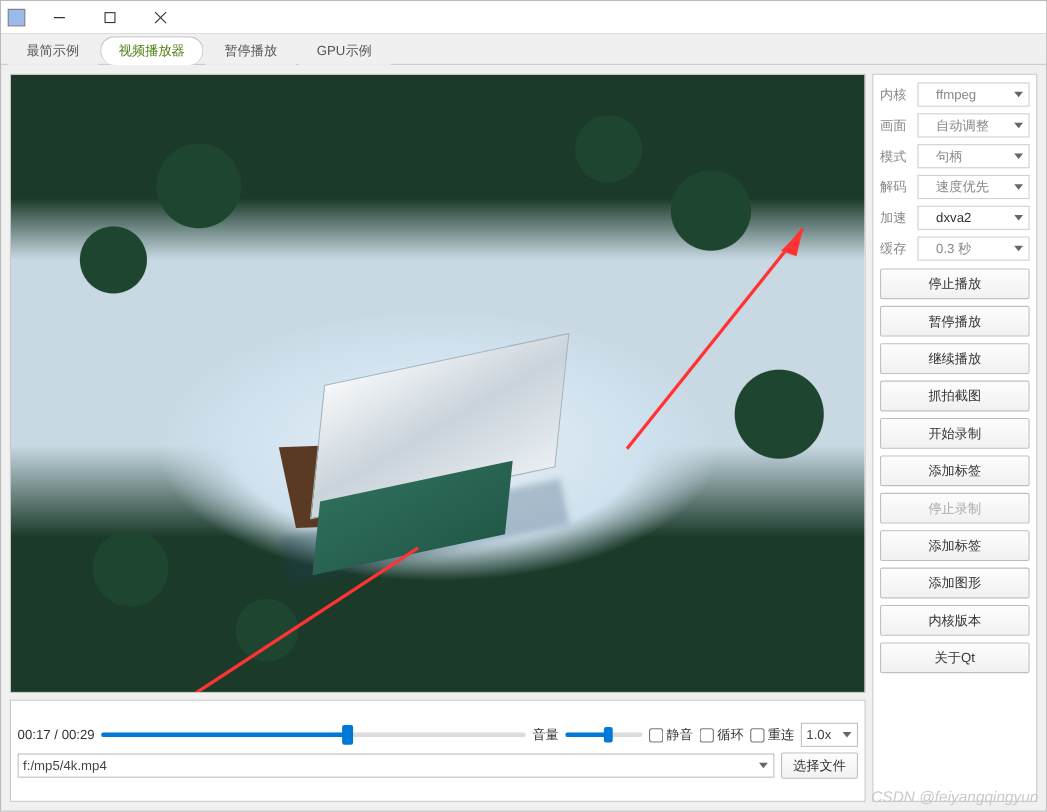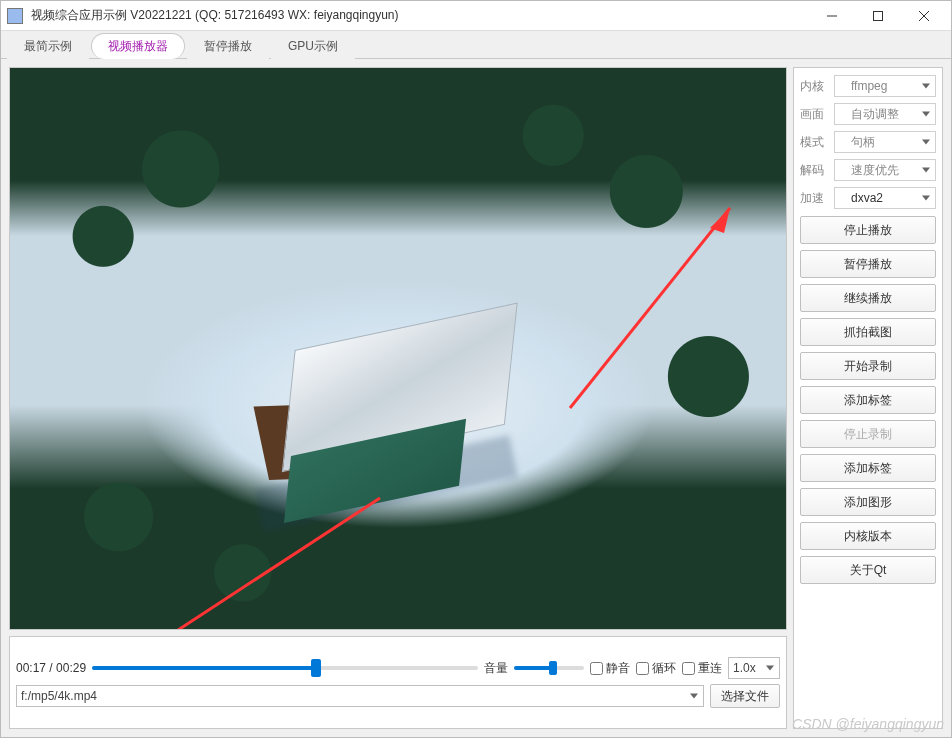--- a/index.html
+++ b/index.html
@@ -53,21 +53,21 @@
     border-bottom:none;
     margin-right:2px;
     color:#555;
     background:#f0f0f0;
     position:relative; top:1px;
     cursor:default;
   }
   .tab.active {
     background:#fff;
     border-color:#c8c8c8;
-    color:#a21caf;
+    color:#4d7c0f;
     border-radius:13px;
   }
   
   .content {
     flex:1 1 auto;
     display:flex;
     padding:8px;
     gap:6px;
     min-height:0;
   }
@@ -211,21 +211,20 @@
     pointer-events:none;
   }
 </style>
 </head>
 <body>
 
 <div class="window">
 
   <div class="titlebar">
     <div class="app-icon"></div>
-    <div class="title">视频综合应用示例 V20221221 (QQ: 517216493 WX: feiyangqingyun)</div>
     <div class="winbtn">
       <svg viewBox="0 0 12 12">
           <line x1="1" y1="6" x2="11" y2="6" stroke="#333" stroke-width="1"></line>
         </svg>
     </div>
     <div class="winbtn">
       <svg viewBox="0 0 12 12">
           <rect x="1.5" y="1.5" width="9" height="9" fill="none" stroke="#333" stroke-width="1"></rect>
         </svg>
     </div>
@@ -333,20 +332,26 @@
         <div class="select">
             <span>速度优先</span>
           </div>
       </div>
       <div class="opt-row highlight">
         <span class="lbl">加速</span>
         <div class="select">
             <span>dxva2</span>
           </div>
       </div>
+      <div class="opt-row">
+        <span class="lbl">缓存</span>
+        <div class="select">
+            <span>0.3 秒</span>
+          </div>
+      </div>
 
       <div class="rbtn">
           <span>停止播放</span>
         </div>
       <div class="rbtn">
           <span>暂停播放</span>
         </div>
       <div class="rbtn">
           <span>继续播放</span>
         </div>

